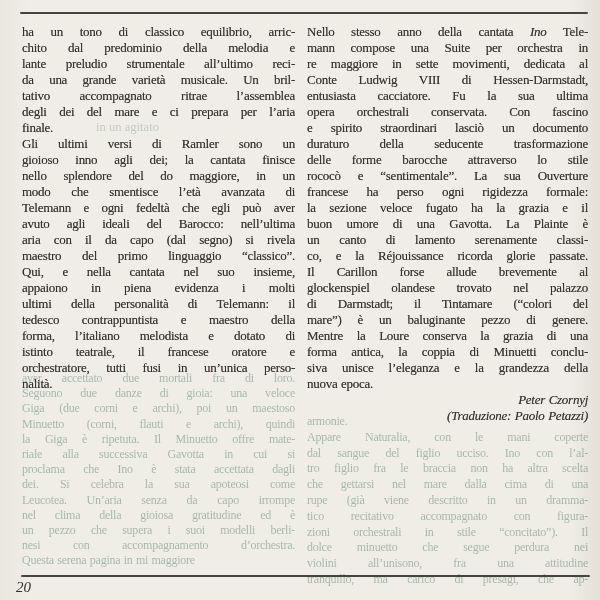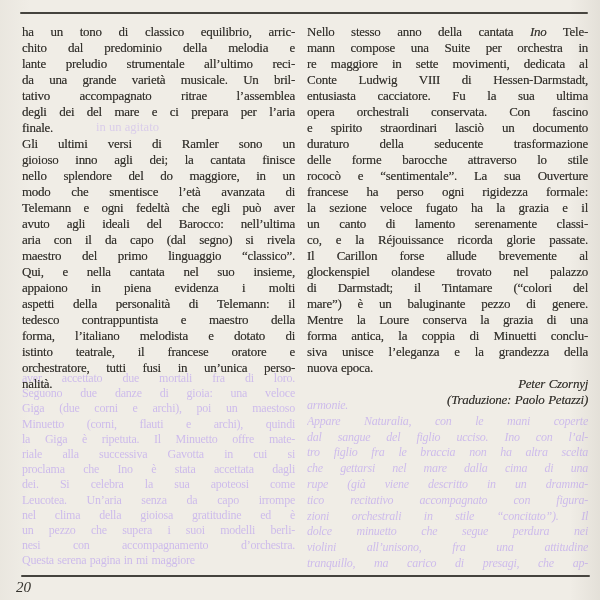--- a/index.html
+++ b/index.html
@@ -24,25 +24,25 @@
   .col.right{left:307px;width:281px;}
   .line{
     height:16px;line-height:16px;font-size:13px;
     text-align:justify;text-align-last:justify;
     overflow:hidden;letter-spacing:-0.02em;word-spacing:0.05em;
     text-shadow:0 0 0.5px rgba(52,50,45,0.55);
   }
   .line.end{text-align-last:left;}
   .line.sig{font-style:italic;text-align:right;text-align-last:right;}
   em{font-style:italic;}
-  .ghost{position:absolute;z-index:1;color:#8b5cf6;opacity:0.34;filter:blur(0.5px);}
+  .ghost{position:absolute;z-index:1;color:#14532d;opacity:0.34;filter:blur(0.5px);}
   .ghost .line{font-size:12px;text-shadow:none;}
   .ghost.gl{left:22px;top:371px;width:273px;}
   .ghost.gl .line{height:15.2px;line-height:15.2px;}
-  .ghost.gr{left:307px;top:398px;width:281px;font-style:italic;}
+  .ghost.gr{left:307px;top:414px;width:281px;}
   .ghost.gr .line{height:15.8px;line-height:15.8px;}
   .ghost.frag{left:96px;top:120px;width:190px;opacity:0.22;font-size:12.6px;line-height:14px;}
   .pagenum{position:absolute;left:16px;top:580px;font-size:15px;line-height:15px;z-index:2;font-style:italic;}
 </style>
 </head>
 <body>
 
 <div class="page">
   <div class="rule top"></div>
 
@@ -57,41 +57,42 @@
       <div class="line"><span>Gli ultimi versi di Ramler sono un</span></div>
       <div class="line"><span>gioioso inno agli dei; la cantata finisce</span></div>
       <div class="line"><span>nello splendore del do maggiore, in un</span></div>
       <div class="line"><span>modo che smentisce l’età avanzata di</span></div>
       <div class="line"><span>Telemann e ogni fedeltà che egli può aver</span></div>
       <div class="line"><span>avuto agli ideali del Barocco: nell’ultima</span></div>
       <div class="line"><span>aria con il da capo (dal segno) si rivela</span></div>
       <div class="line"><span>maestro del primo linguaggio “classico”.</span></div>
       <div class="line"><span>Qui, e nella cantata nel suo insieme,</span></div>
       <div class="line"><span>appaiono in piena evidenza i molti</span></div>
-      <div class="line"><span>aspetti della personalità di Telemann: il</span></div>
+      <div class="line"><span>ultimi della personalità di Telemann: il</span></div>
       <div class="line"><span>tedesco contrappuntista e maestro della</span></div>
       <div class="line"><span>forma, l’italiano melodista e dotato di</span></div>
       <div class="line"><span>istinto teatrale, il francese oratore e</span></div>
       <div class="line"><span>orchestratore, tutti fusi in un’unica perso-</span></div>
       <div class="line end"><span>nalità.</span></div>
     </div>
 
   <div class="col right">
       <div class="line"><span>Nello stesso anno della cantata </span><em>Ino</em><span> Tele-</span></div>
       <div class="line"><span>mann compose una Suite per orchestra in</span></div>
       <div class="line"><span>re maggiore in sette movimenti, dedicata al</span></div>
       <div class="line"><span>Conte Ludwig VIII di Hessen-Darmstadt,</span></div>
       <div class="line"><span>entusiasta cacciatore. Fu la sua ultima</span></div>
       <div class="line"><span>opera orchestrali conservata. Con fascino</span></div>
       <div class="line"><span>e spirito straordinari lasciò un documento</span></div>
       <div class="line"><span>duraturo della seducente trasformazione</span></div>
       <div class="line"><span>delle forme barocche attraverso lo stile</span></div>
       <div class="line"><span>rococò e “sentimentale”. La sua Ouverture</span></div>
       <div class="line"><span>francese ha perso ogni rigidezza formale:</span></div>
       <div class="line"><span>la sezione veloce fugato ha la grazia e il</span></div>
+      <div class="line"><span>buon umore di una Gavotta. La Plainte è</span></div>
       <div class="line"><span>un canto di lamento serenamente classi-</span></div>
       <div class="line"><span>co, e la Réjouissance ricorda glorie passate.</span></div>
       <div class="line"><span>Il Carillon forse allude brevemente al</span></div>
       <div class="line"><span>glockenspiel olandese trovato nel palazzo</span></div>
       <div class="line"><span>di Darmstadt; il Tintamare (“colori del</span></div>
       <div class="line"><span>mare”) è un baluginante pezzo di genere.</span></div>
       <div class="line"><span>Mentre la Loure conserva la grazia di una</span></div>
       <div class="line"><span>forma antica, la coppia di Minuetti conclu-</span></div>
       <div class="line"><span>siva unisce l’eleganza e la grandezza della</span></div>
       <div class="line end"><span>nuova epoca.</span></div>

